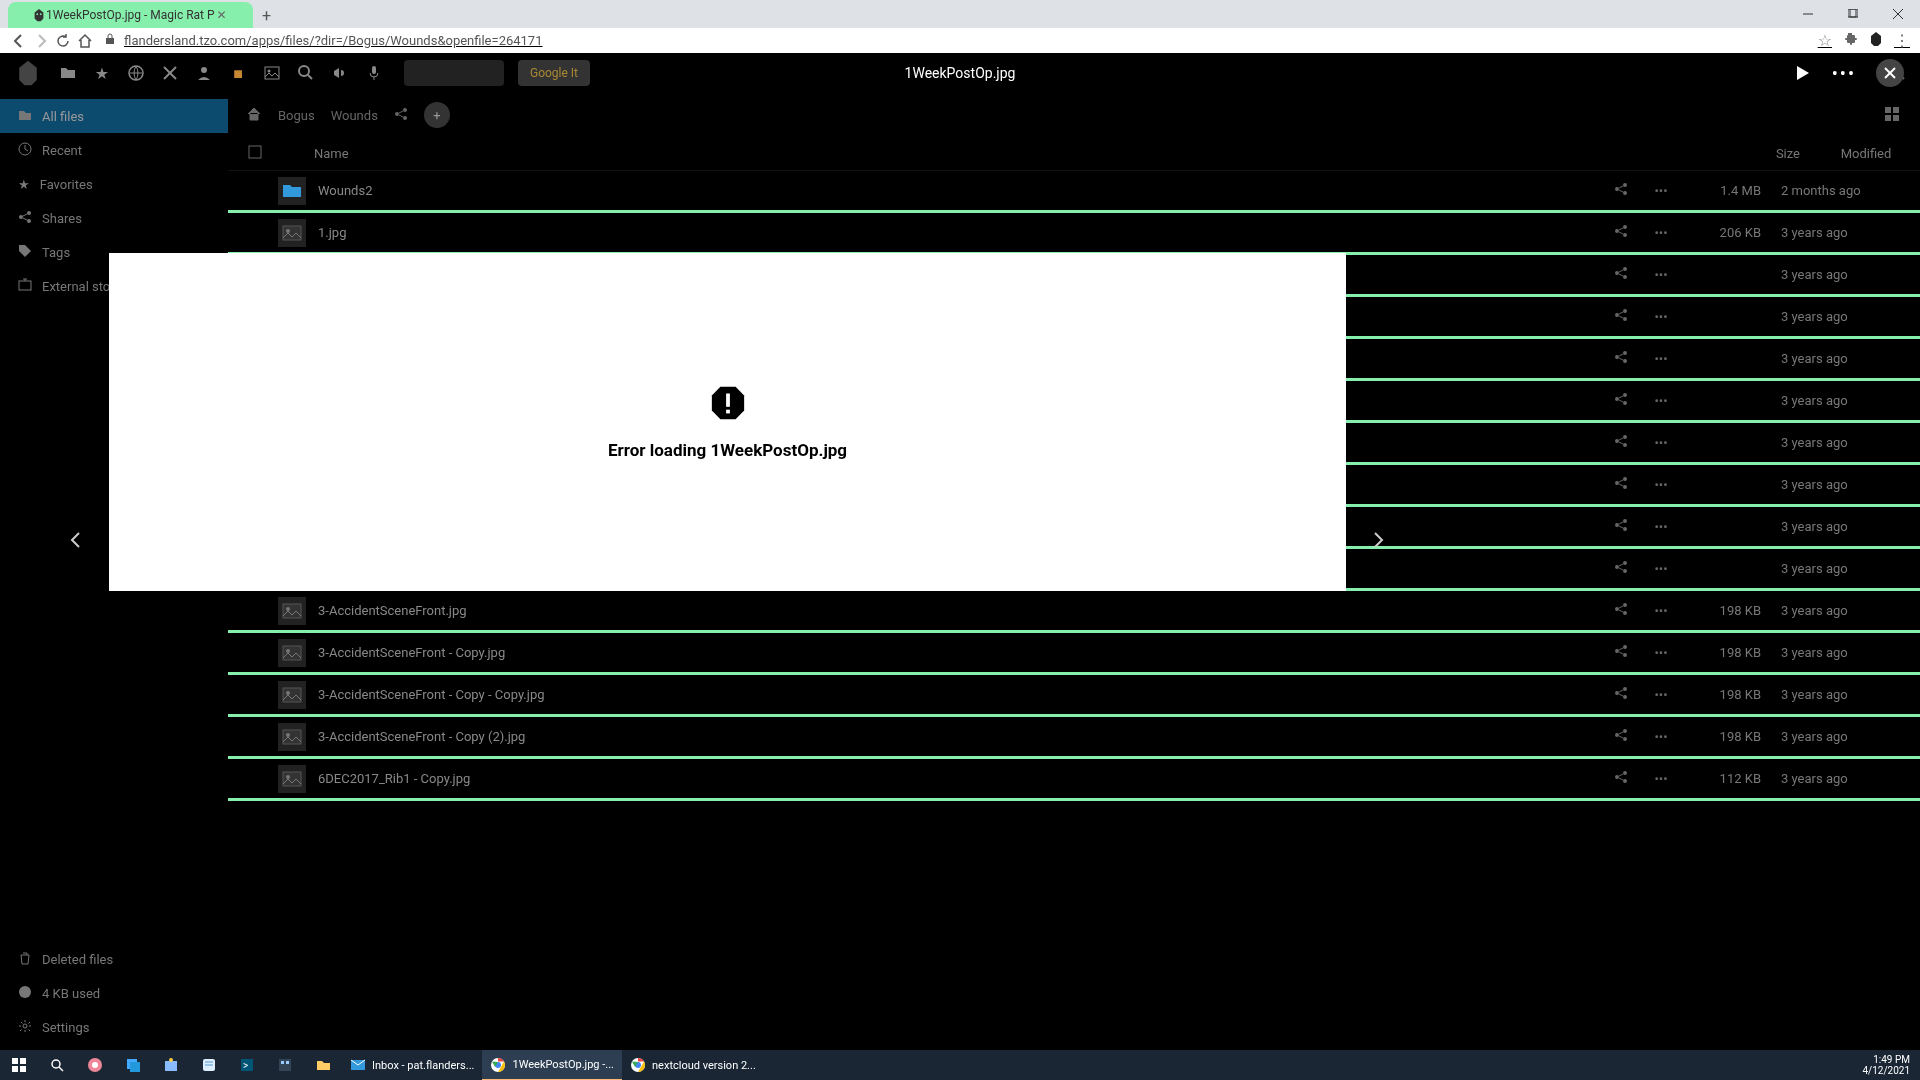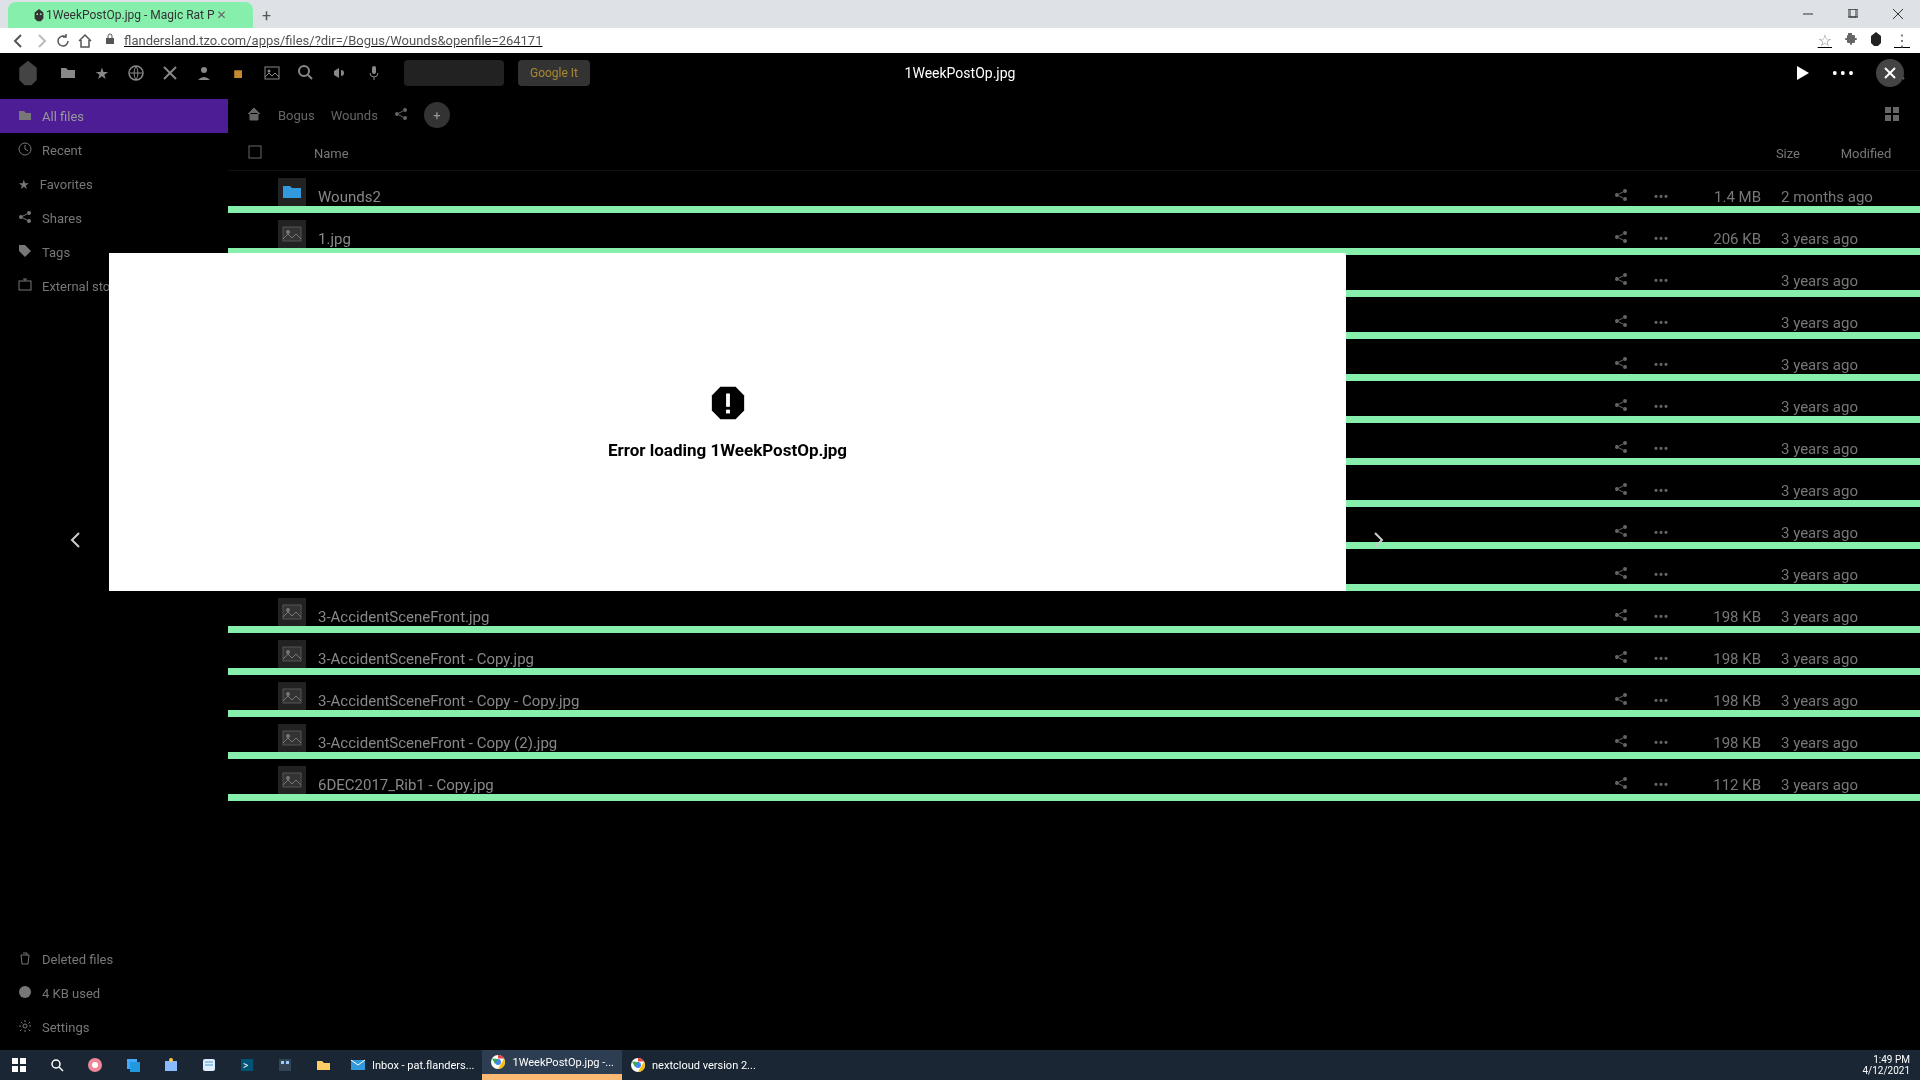--- a/index.html
+++ b/index.html
@@ -28,35 +28,35 @@
 .app-logo { width: 32px; height: 32px; display:flex;align-items:center;justify-content:center;}
 .search-box { width: 100px; height: 26px; background: #222; border-radius: 4px; margin-left: 6px; }
 .google-btn { height: 26px; padding: 0 12px; background: #333; color: #aa8833; border-radius: 4px; display: flex; align-items: center; font-size: 12px; }
 .spacer { flex: 1; }
 .app-right { display: flex; gap: 14px; align-items: center; }
 
 
 .content { display: flex; height: calc(100% - 53px - 40px - 30px); background: #000; }
 .sidebar { width: 228px; background: #000; padding-top: 6px; }
 .side-item { height: 34px; display: flex; align-items: center; gap: 10px; padding-left: 18px; color: #777; font-size: 13px; cursor: pointer; }
-.side-item.active { background: #4c1d95; color: #999; }
+.side-item.active { background: #0c4a6e; color: #999; }
 .side-bottom { position: absolute; bottom: 36px; left: 0; width: 228px; }
 .main { flex: 1; background: #000; display: flex; flex-direction: column; }
 .breadcrumb-bar { height: 44px; display: flex; align-items: center; gap: 16px; padding-left: 18px; color: #666; font-size: 13px; }
 .bc-item { cursor: pointer; }
 .add-btn { width: 26px; height: 26px; border-radius: 50%; background: #333; display: flex; align-items: center; justify-content: center; color: #999; cursor: pointer; }
 .grid-toggle { margin-left: auto; margin-right: 20px; color: #666; cursor: pointer; }
 .table-head { height: 34px; display: flex; align-items: center; padding-left: 20px; color: #777; font-size: 13px; border-bottom: 1px solid #111; }
 .th-check { width: 30px; }
 .th-name { width: 56px; display:flex; align-items:center; gap:6px; padding-left: 36px;}
 .th-gap { flex: 1; }
 .th-size { width: 80px; text-align: right; }
 .th-mod { width: 120px; text-align: center; padding-left: 12px; }
 .file-list { flex: 1; overflow: hidden; }
-.file-row { height: 42px; display: flex; align-items: flex-end; padding-left: 50px; color: #888; font-size: 15px; border-bottom: 7px solid #86efac; }
+.file-row { height: 42px; display: flex; align-items: center; padding-left: 50px; color: #888; font-size: 13px; border-bottom: 3px solid #86efac; }
 .file-icon { width: 28px; height: 28px; background: #222; margin-right: 12px; display:flex;align-items:center;justify-content:center; }
 .file-name { flex: 1; color: #888; }
 .file-share { width: 40px; text-align: center; color: #666; cursor: pointer; }
 .file-menu { width: 40px; text-align: center; color: #666; cursor: pointer; }
 .file-size { width: 80px; text-align: right; color: #777; }
 .file-mod { width: 159px; text-align: left; padding-left: 20px; padding-right: 12px; color: #777; }
 
 
 .viewer-bar { position: absolute; top: 53px; left: 0; right: 0; height: 40px; display: flex; align-items: center; justify-content: center; pointer-events: none; }
 .viewer-title { color: #fff; font-size: 14px; font-weight: 400; }
@@ -69,21 +69,21 @@
 .error-text { font-size: 17px; font-weight: 700; color: #000; }
 
 .nav-arrow { position: absolute; top: 50%; transform: translateY(-50%); color: #ccc; cursor: pointer; z-index: 11; width: 24px; height: 24px; display: flex; align-items: center; justify-content: center; }
 .nav-prev { left: 64px; }
 .nav-next { right: 530px; }
 
 
 .taskbar { position: absolute; bottom: 0; left: 0; right: 0; height: 30px; background: #1a2634; display: flex; align-items: center; }
 .task-btn { width: 38px; height: 30px; display: flex; align-items: center; justify-content: center; color: #fff; cursor: pointer; }
 .task-app { height: 30px; padding: 0 8px; display: flex; align-items: center; gap: 6px; color: #fff; font-size: 11px; cursor: pointer; max-width: 160px; }
-.task-app.active { background: #2d3e52; border-bottom: 6px solid #fdba74; }
+.task-app.active { background: #2d3e52; border-bottom: 1px solid #fdba74; }
 .task-app-label { white-space: nowrap; overflow: hidden; text-overflow: ellipsis; }
 .task-icon { width: 16px; height: 16px; display:flex;align-items:center;justify-content:center; }
 .task-tray { margin-left: auto; display: flex; align-items: center; gap: 4px; padding-right: 10px; color: #fff; font-size: 10px; }
 .tray-time { text-align: right; line-height: 1.1; }
 </style>
 </head>
 <body>
 
 <div class="browser-chrome">
   <div class="tab-strip">

